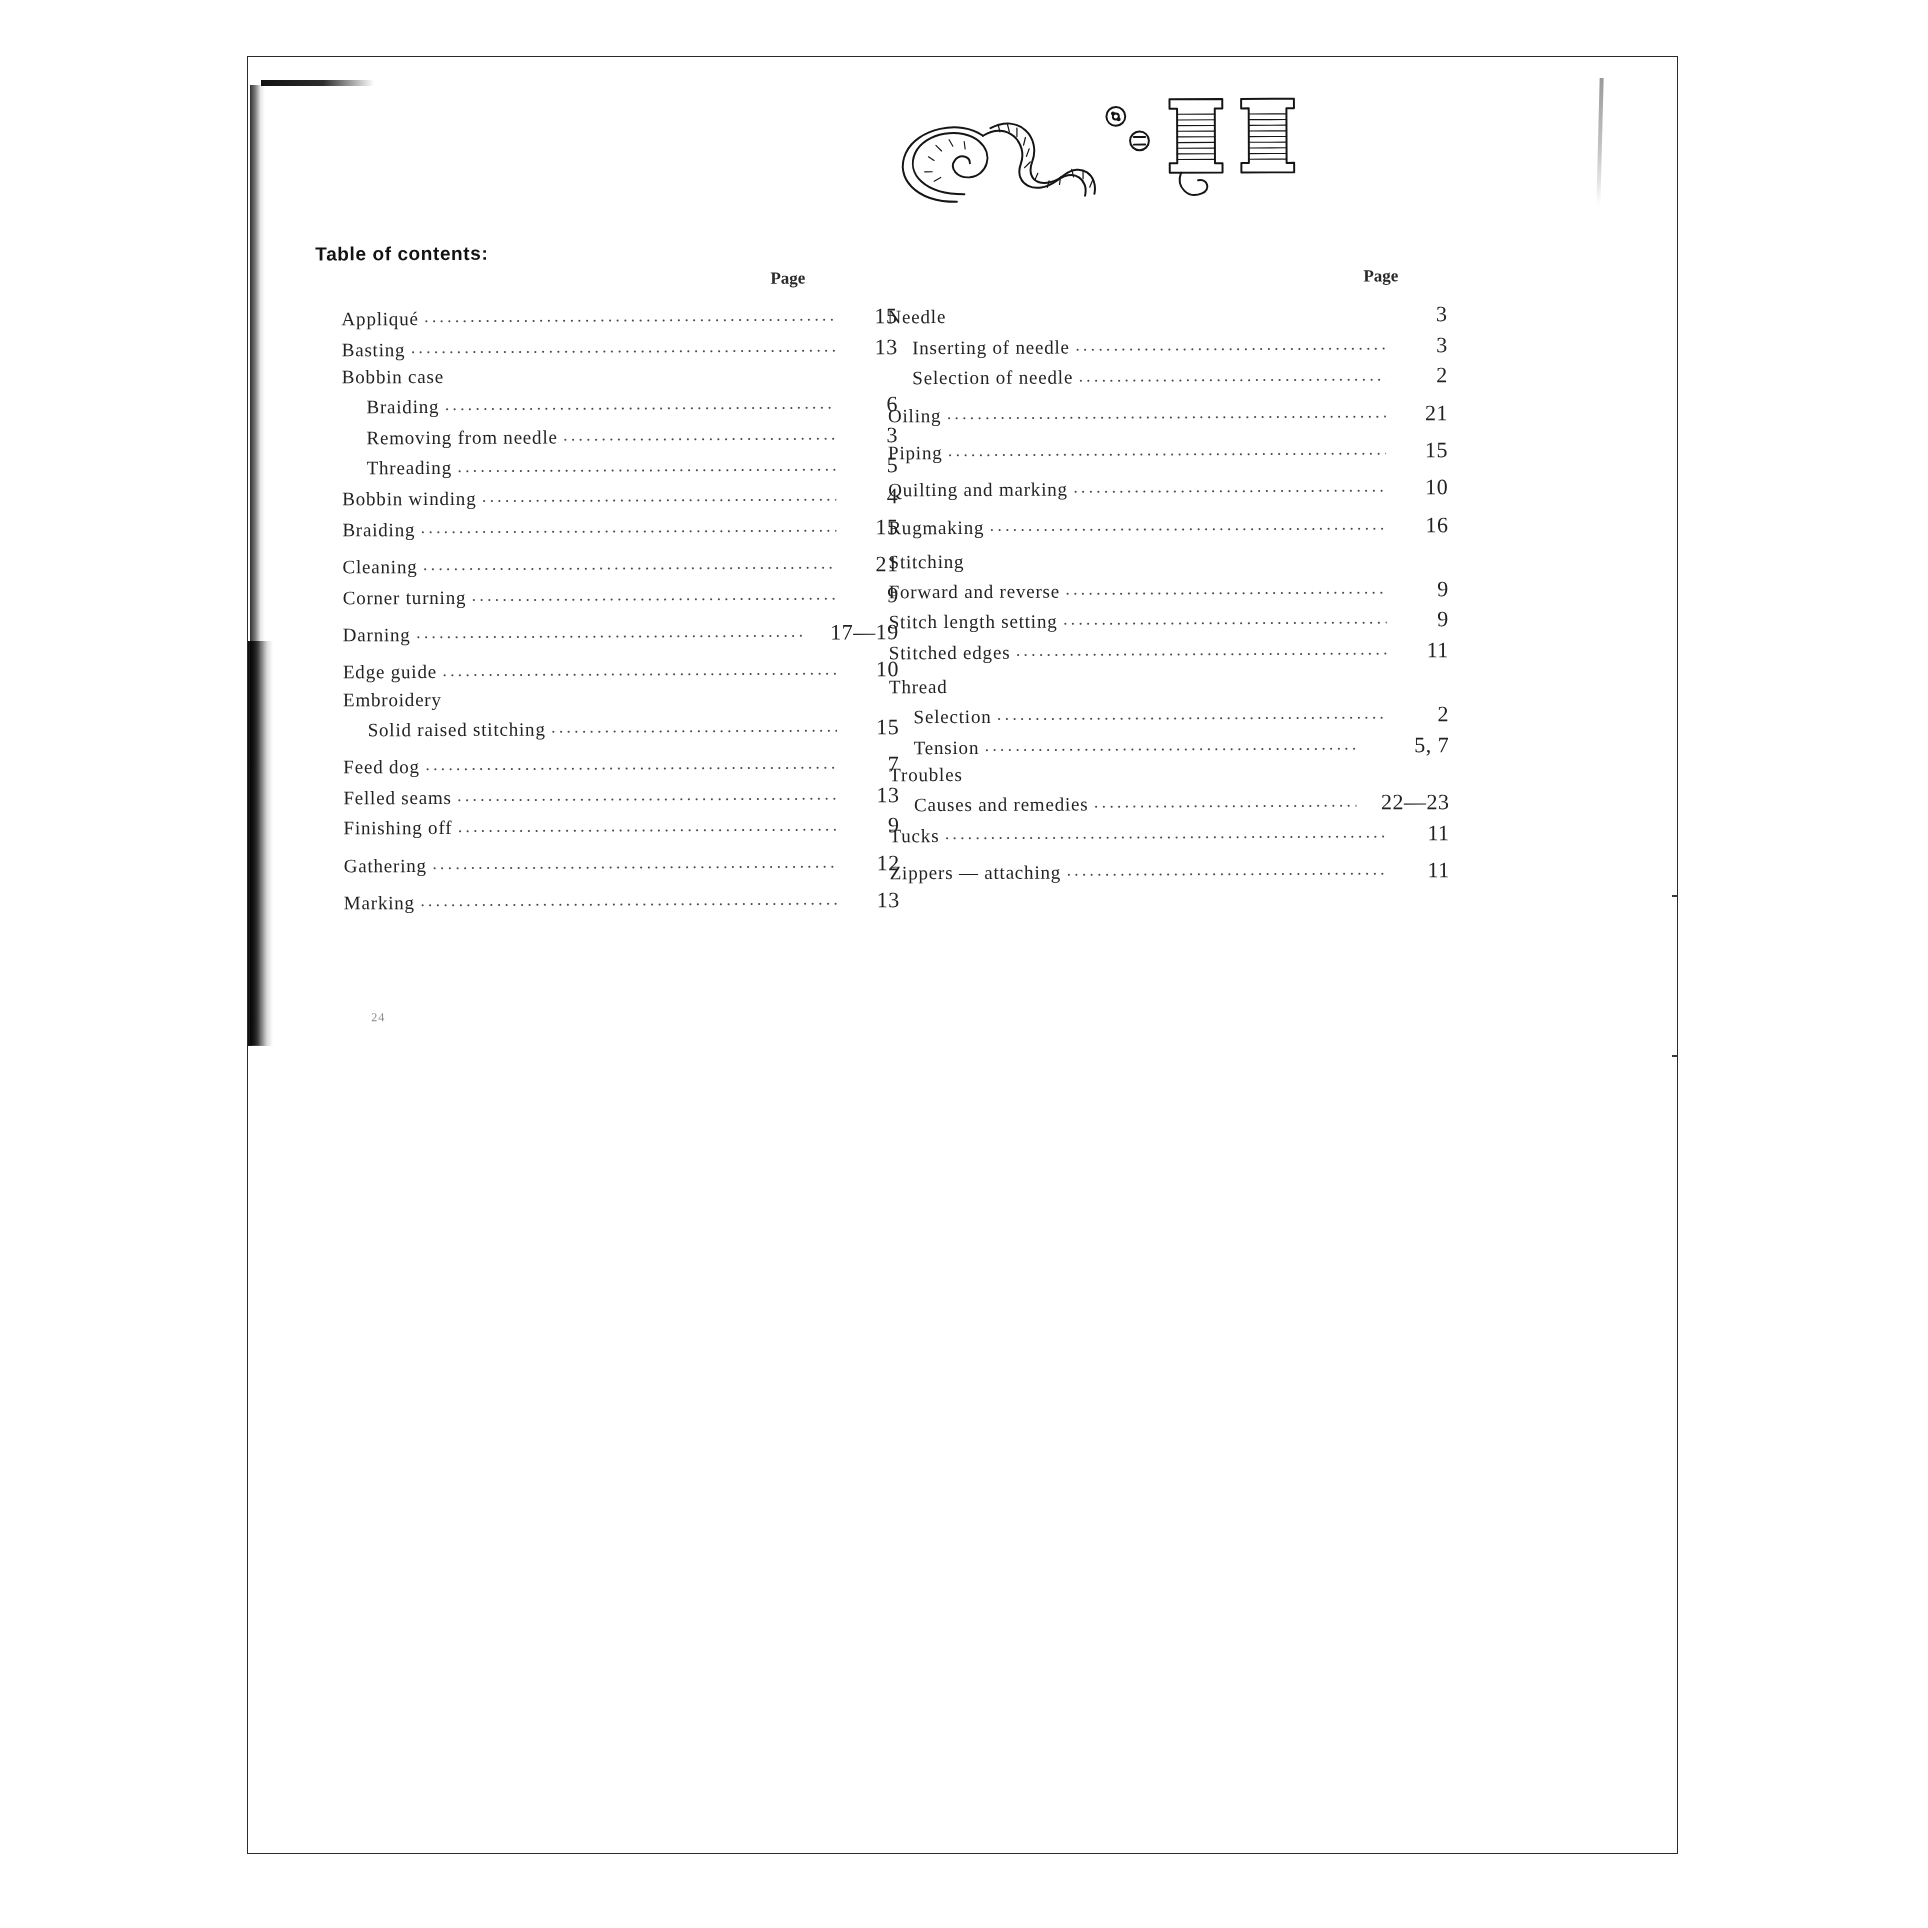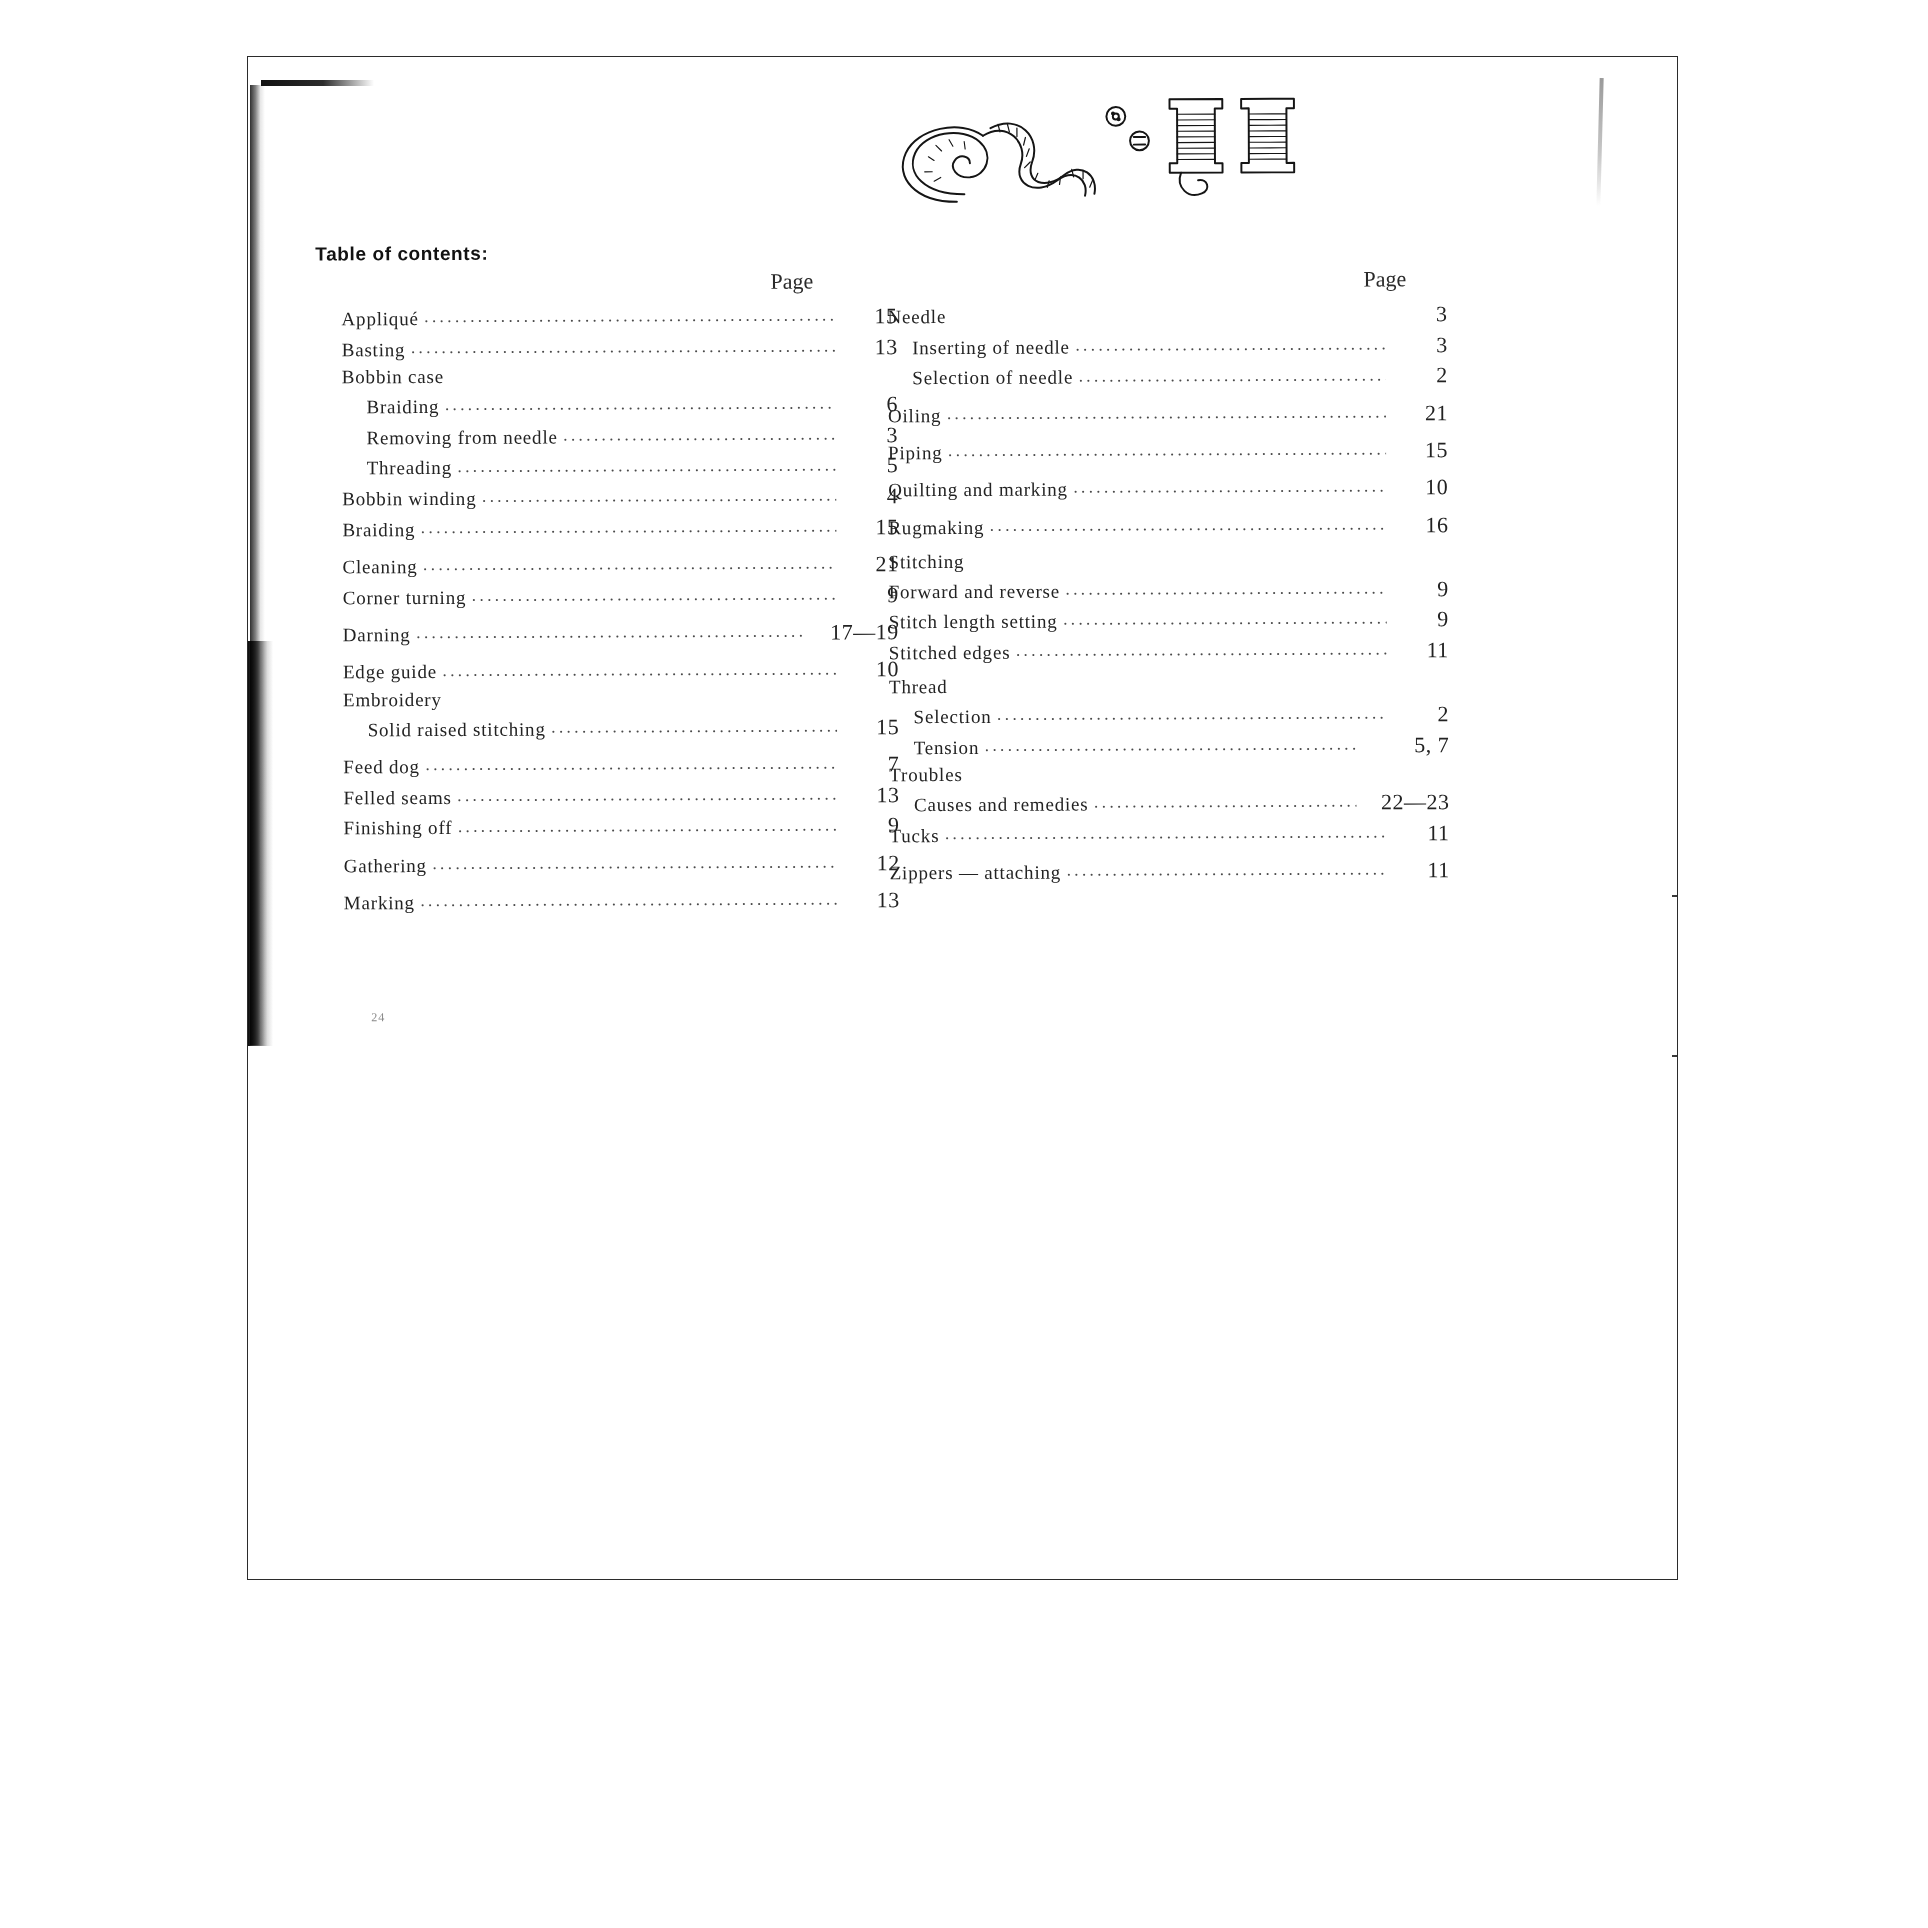--- a/index.html
+++ b/index.html
@@ -14,21 +14,21 @@
     font-family: "Liberation Serif", serif;
     color: #1a1a1a;
   }
 
   
   #scan {
     position: absolute;
     left: 247px;
     top: 56px;
     width: 1431px;
-    height: 1524px;
+    height: 1798px;
     background: #ffffff;
     border: 1.9px solid #2b2b2b;
     box-sizing: border-box;
     overflow: hidden;
   }
 
   
   .left-smear {
     position: absolute;
     left: 1.9px;
@@ -107,23 +107,24 @@
   .column {
     position: absolute;
     top: 222px;
   }
   #col-left { left: 94px; width: 556px; }
   #col-right { left: 640px; width: 560px; }
 
   .page-head {
     position: absolute;
     top: -9.4px;
-    font-size: 22px;
+    font-size: 17px;
     color: #2a2a2a;
     font-family: "Liberation Serif", serif;
+    font-weight: bold;
   }
   #col-left .page-head { left: 429px; }
   #col-right .page-head { left: 476px; }
 
   .entries { position: relative; margin-top: 26px; }
 
   .entry {
     display: flex;
     align-items: baseline;
     font-size: 19px;

